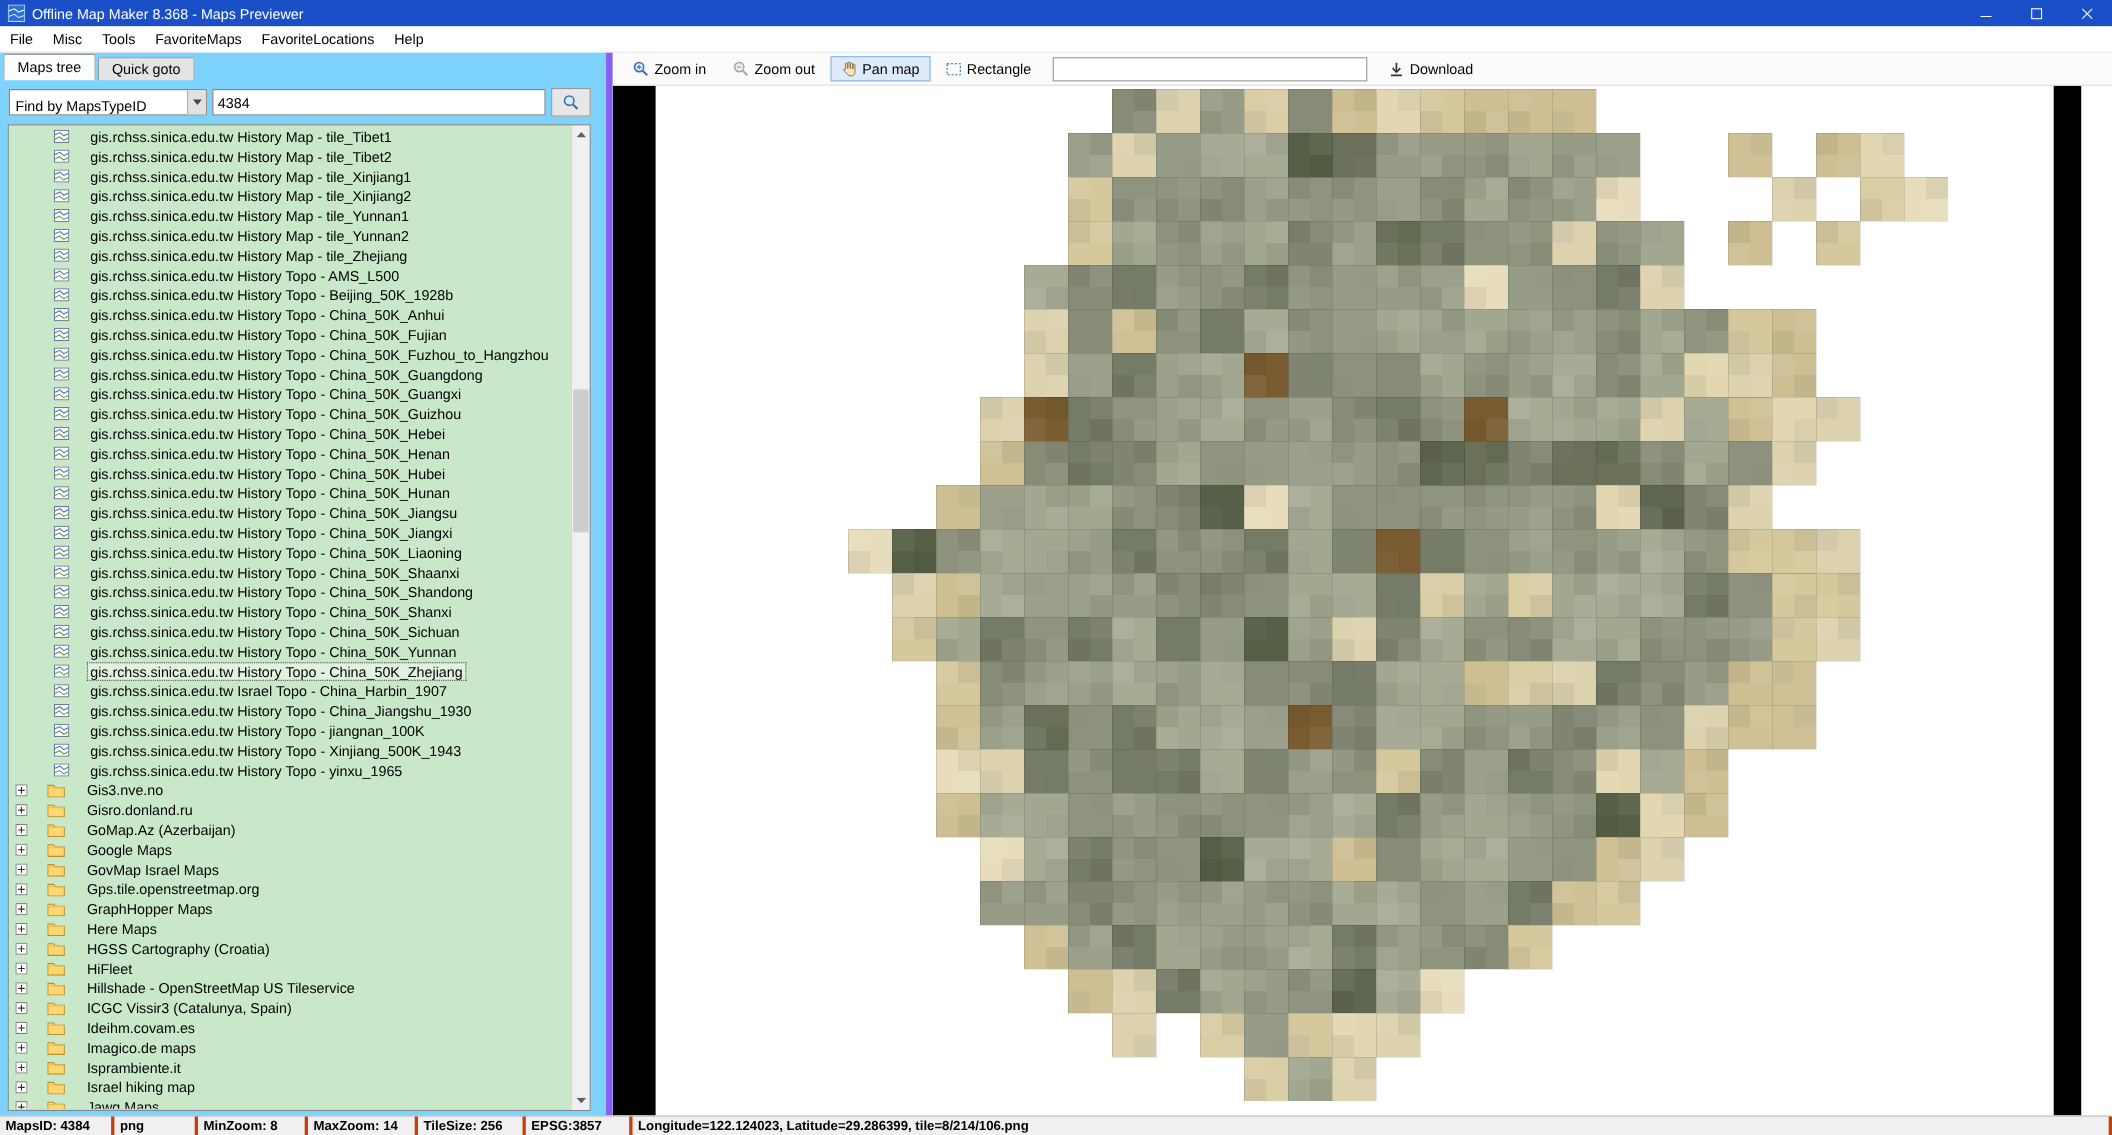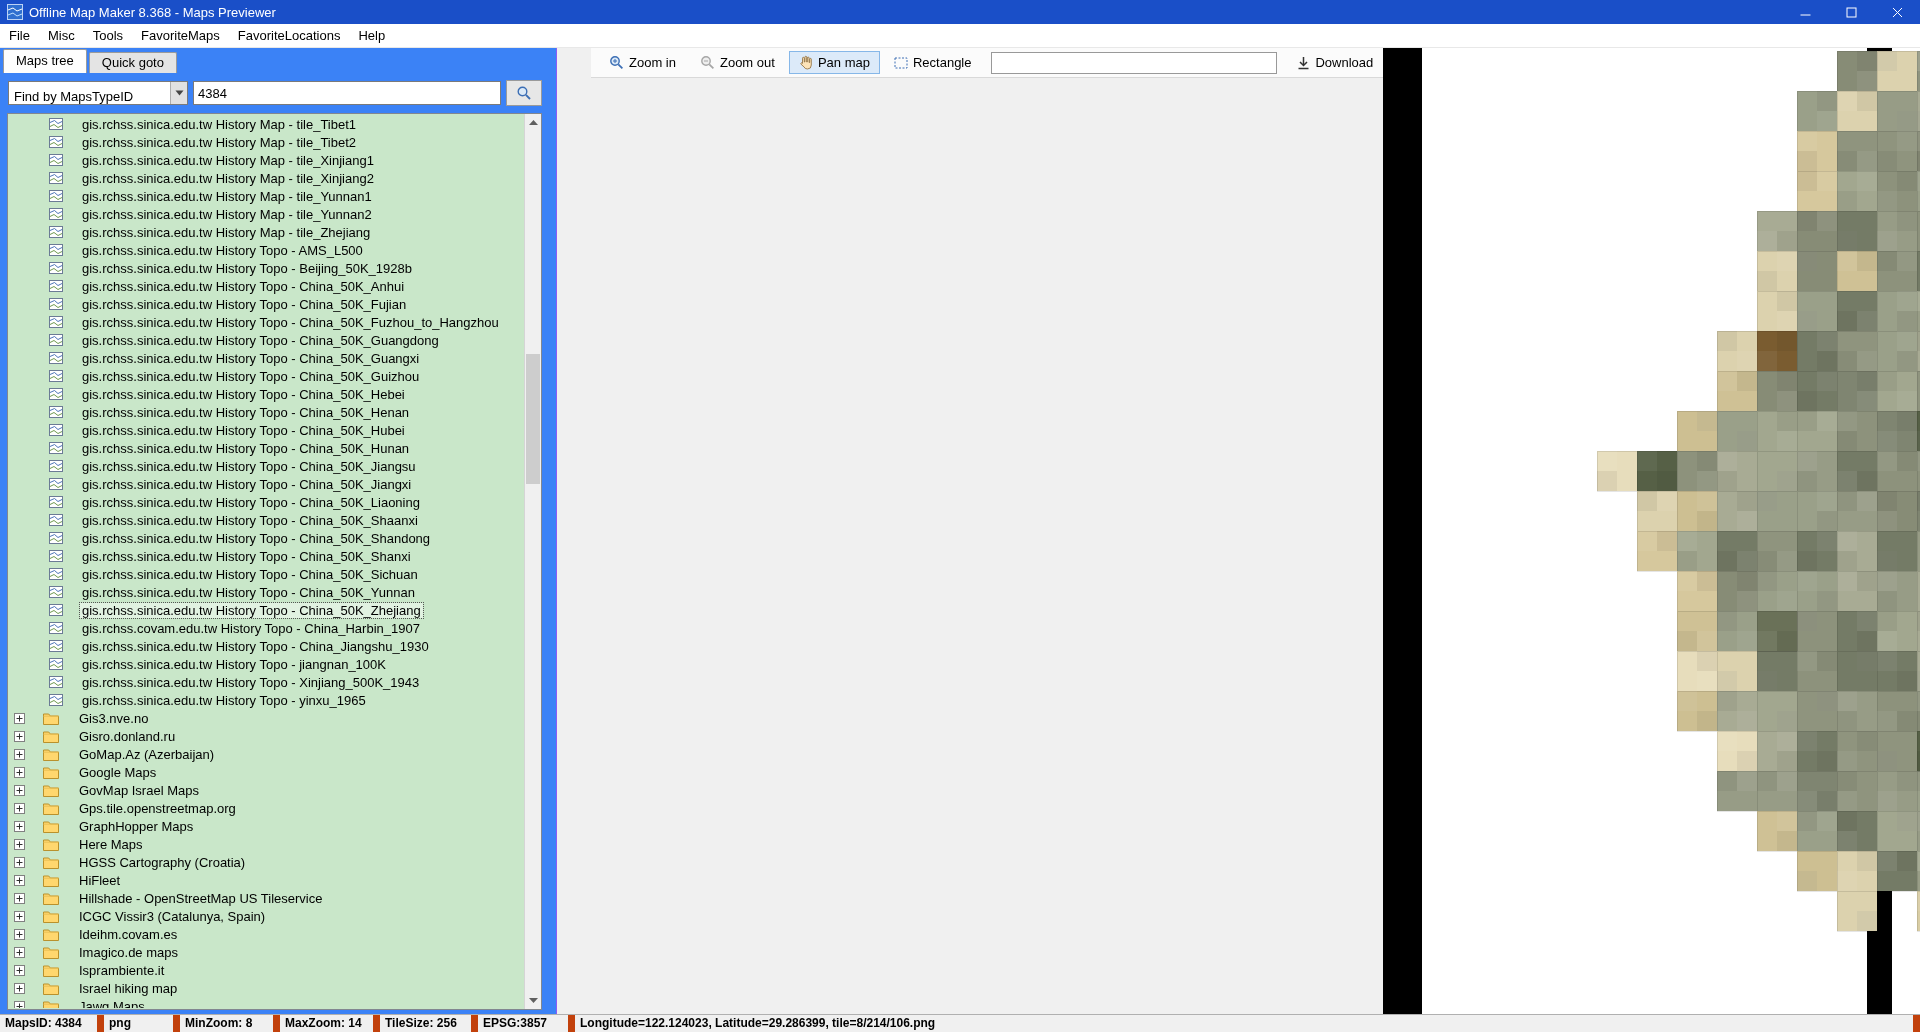--- a/index.html
+++ b/index.html
@@ -13,22 +13,22 @@
   .wtitle { font-size:13px; }
   .tb-spacer { flex:1; }
   .winbtn { width:46px; height:24px; display:flex; align-items:center; justify-content:center; cursor:default; }
 
   
   .menubar { height:24px; background:#ffffff; display:flex; align-items:center; flex:none; border-bottom:1px solid #e8e8e8; }
   .menu-item { padding:0 9px; height:20px; line-height:20px; }
 
   
   .main { flex:1; display:flex; min-height:0; }
-  .left { width:557px; flex:none; display:flex; flex-direction:column; background:#3b82f6; border-right:1px solid #8b5cf6; }
-  .right { flex:1; min-width:0; display:flex; flex-direction:row;margin-left:34px; }
+  .left { width:557px; flex:none; display:flex; flex-direction:column; background:#7dd3fc; border-right:6px solid #8b5cf6; }
+  .right { flex:1; min-width:0; display:flex; flex-direction:column; }
 
   
   .tabrow { height:25px; flex:none; display:flex; align-items:flex-end; padding-left:3px; }
   .tab { height:21px; line-height:19px; padding:0 12px; border:1px solid #9a9a9a; border-bottom:none;
          border-radius:2px 2px 0 0; background:#e4e4e4; margin-right:2px; }
   .tab.active { background:#fdfdfd; height:24px; line-height:22px; }
 
   
   .searchrow { height:40px; flex:none; display:flex; align-items:center; gap:5px; padding:0 14px 0 8px; }
   .combo { width:180px; height:24px; background:#fff; border:1px solid #7a7a7a; display:flex; align-items:flex-end;
@@ -63,21 +63,21 @@
   
   .mapview { flex:1; position:relative; background:#ffffff; overflow:hidden; }
   .voidbar { position:absolute; top:0; bottom:0; background:#000; }
   .voidbar.l { left:0; width:39px; }
   .voidbar.r { right:28px; width:25px; }
   #mosaic { position:absolute; left:214px; top:3px; }
 
   
   .statusbar { height:18px; flex:none; background:#f0f0f0; border-top:1px solid #b0b0b0; display:flex;
                font-size:12px; font-weight:bold; align-items:stretch; }
-  .scell { border-right:7px solid #c2410c; padding:1px 5px 0 5px; white-space:nowrap; overflow:hidden; }
+  .scell { border-right:3px solid #c2410c; padding:1px 5px 0 5px; white-space:nowrap; overflow:hidden; }
 </style>
 </head>
 <body>
 
 <div class="app">
 
   <div class="titlebar">
     <span class="app-icon">
       <svg width="16" height="16" viewBox="0 0 16 16">
           <rect x="0.5" y="0.5" width="15" height="15" fill="#2f6fd0" stroke="#bcd2f5"></rect>
@@ -363,21 +363,21 @@
                 <path d="M1 8.5 L5 6.5 L9 9.5 L13 7.5" stroke="#6f9a4e" fill="none"></path>
               </svg>
               <span class="tlabel sel">gis.rchss.sinica.edu.tw History Topo - China_50K_Zhejiang</span>
             </div>
             <div class="trow item-row">
               <svg width="14" height="12" viewBox="0 0 14 12">
                 <rect x="0.5" y="0.5" width="13" height="11" fill="#ffffff" stroke="#6b7b95"></rect>
                 <path d="M1 4.5 L5.5 2.5 L9 5.5 L13 3.5" stroke="#4d74b8" fill="none"></path>
                 <path d="M1 8.5 L5 6.5 L9 9.5 L13 7.5" stroke="#6f9a4e" fill="none"></path>
               </svg>
-              <span class="tlabel">gis.rchss.covam.edu.tw History Topo - China_Harbin_1907</span>
+              <span class="tlabel">gis.rchss.sinica.edu.tw Israel Topo - China_Harbin_1907</span>
             </div>
             <div class="trow item-row">
               <svg width="14" height="12" viewBox="0 0 14 12">
                 <rect x="0.5" y="0.5" width="13" height="11" fill="#ffffff" stroke="#6b7b95"></rect>
                 <path d="M1 4.5 L5.5 2.5 L9 5.5 L13 3.5" stroke="#4d74b8" fill="none"></path>
                 <path d="M1 8.5 L5 6.5 L9 9.5 L13 7.5" stroke="#6f9a4e" fill="none"></path>
               </svg>
               <span class="tlabel">gis.rchss.sinica.edu.tw History Topo - China_Jiangshu_1930</span>
             </div>
             <div class="trow item-row">

